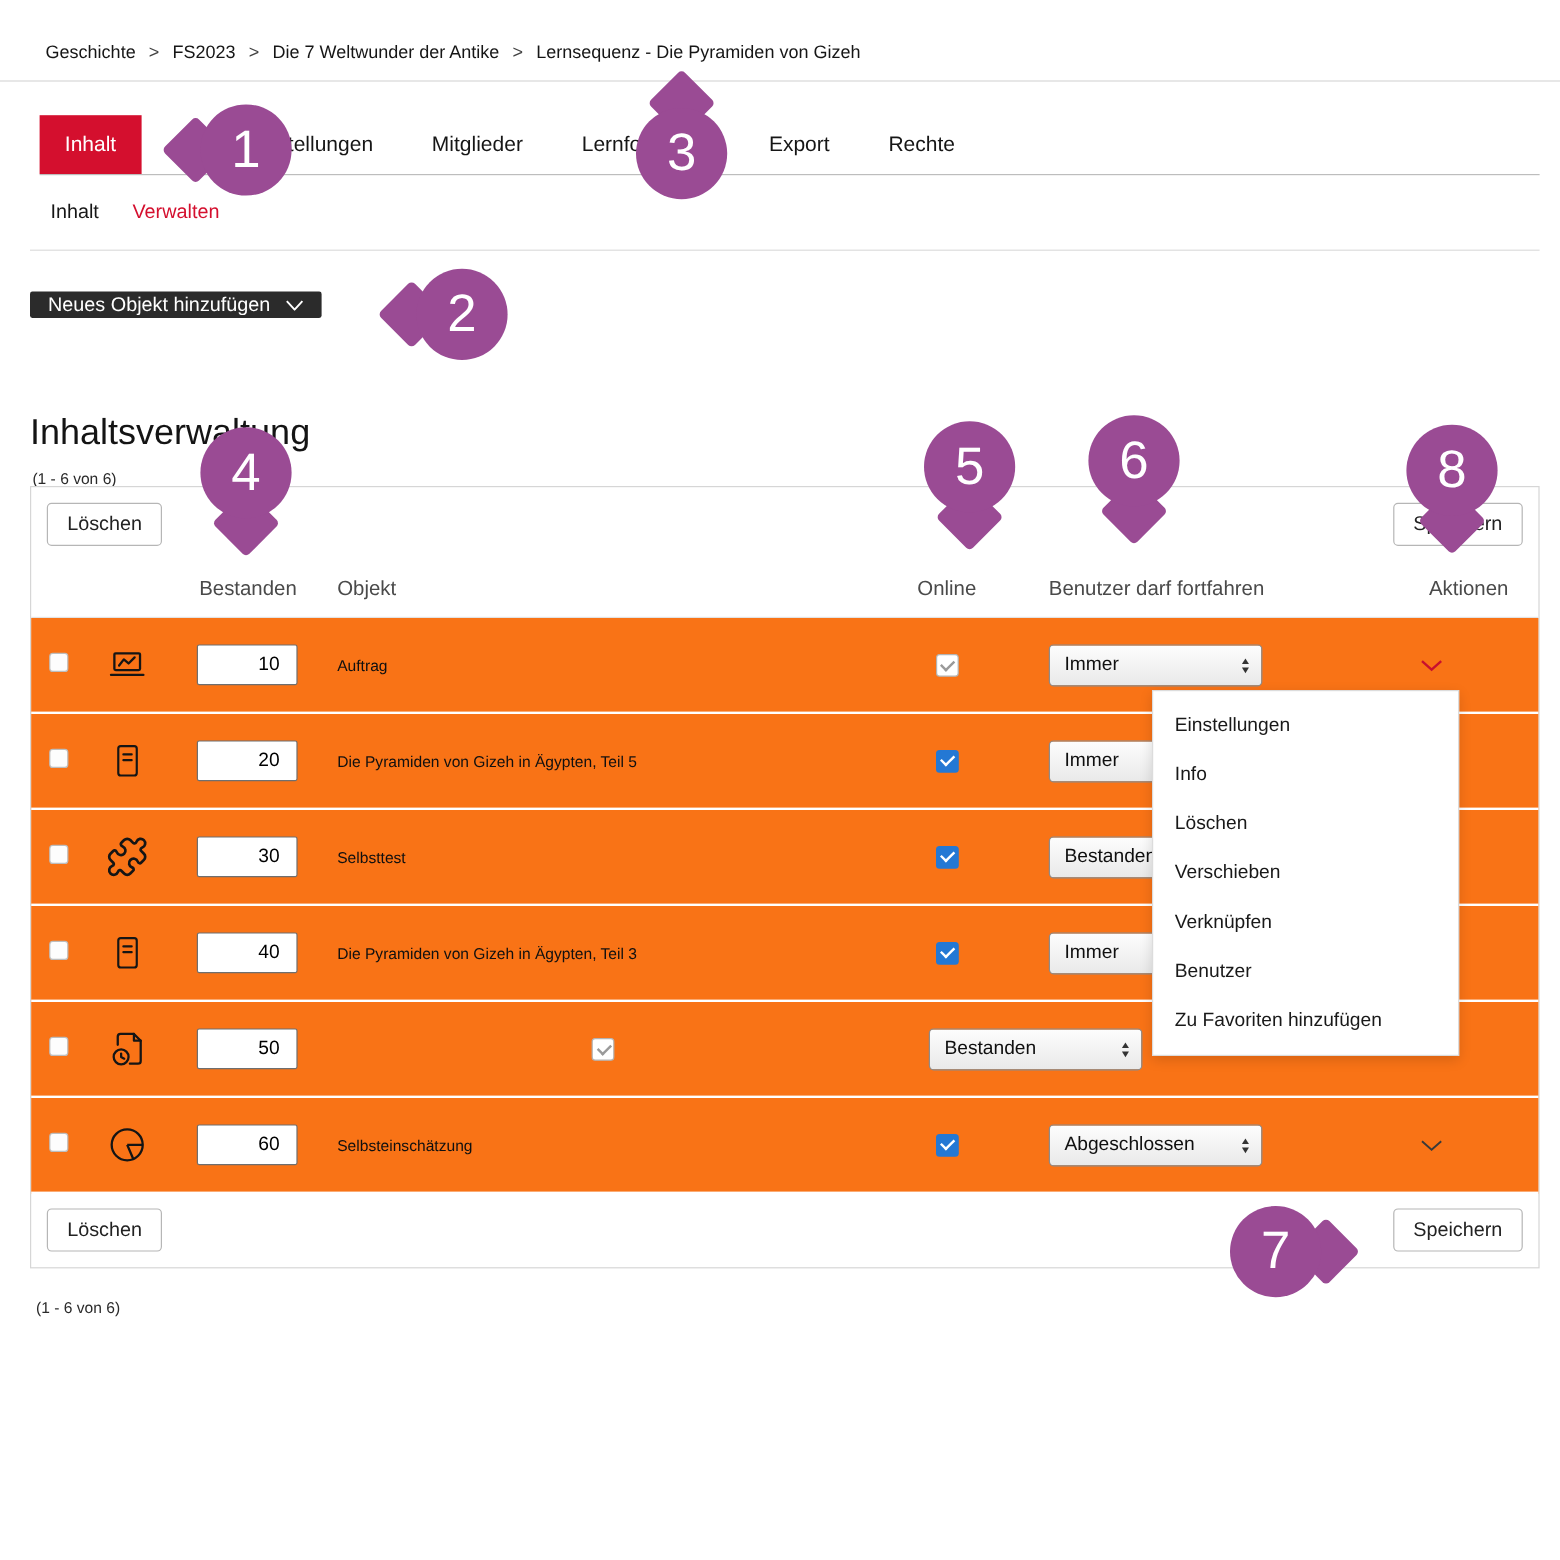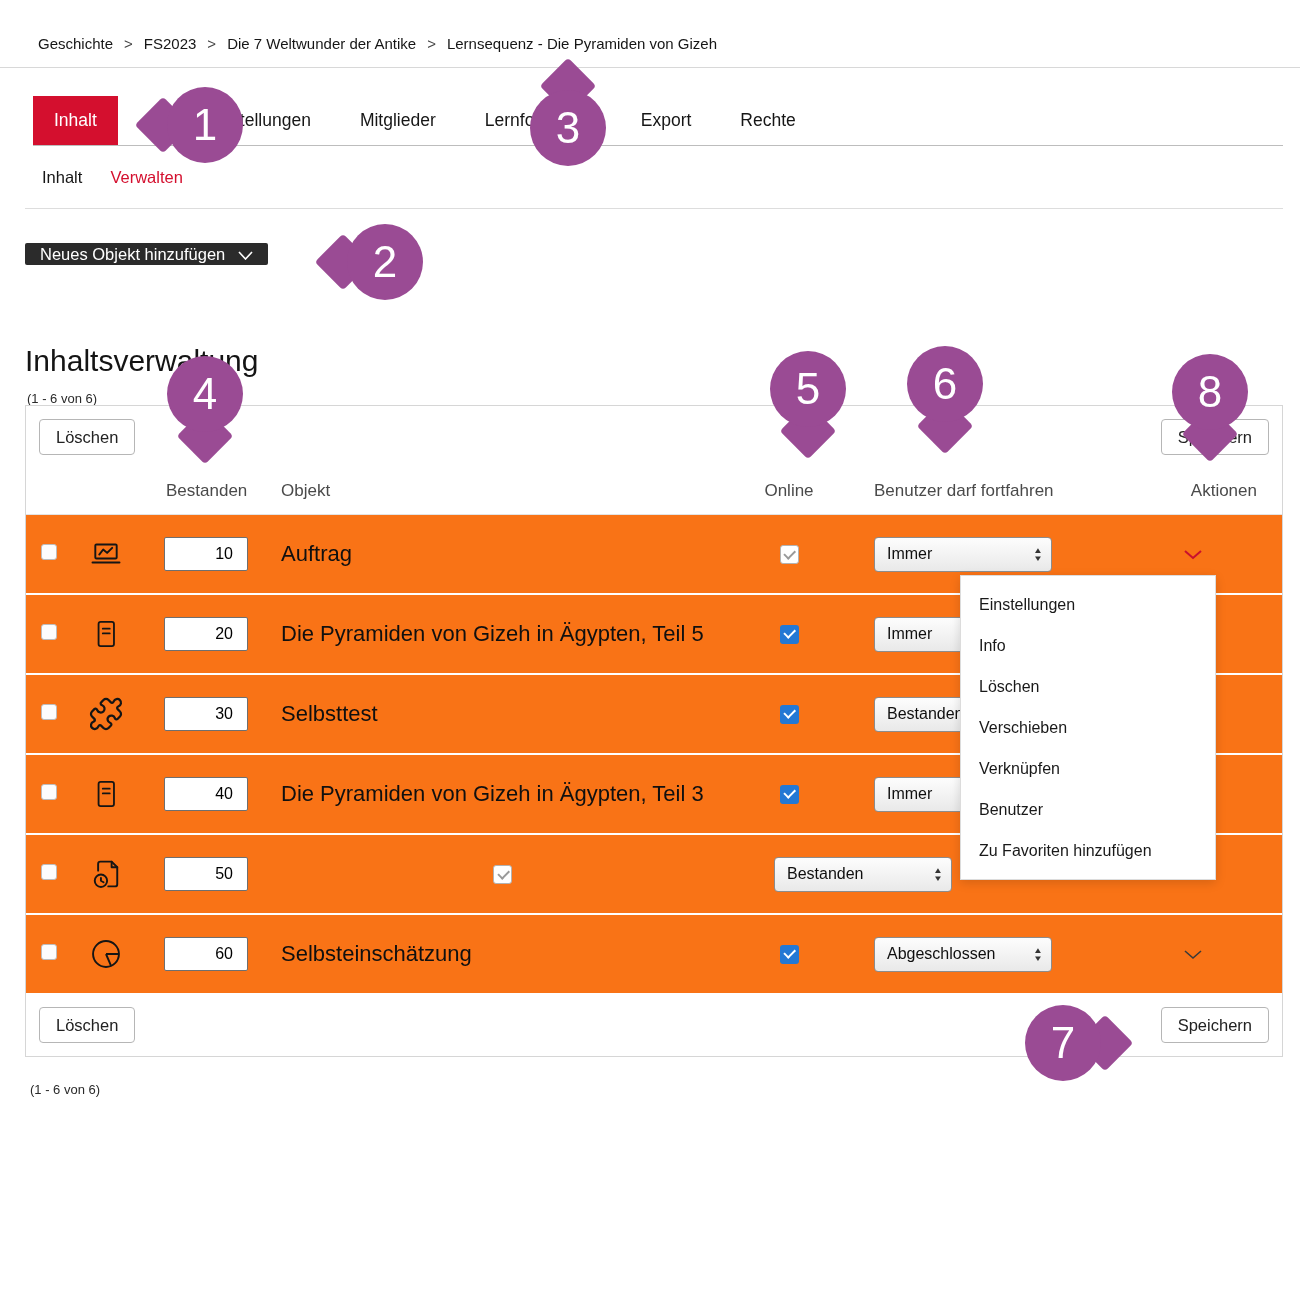--- a/index.html
+++ b/index.html
@@ -69,21 +69,21 @@
 
   .rows { border-top:1px solid #e3e3e3; }
   .trow { height:80px; background:#f97316; border-bottom:2px solid #fff; }
   .c-check { padding-left:15px; }
   .row-cb { display:inline-block; width:16px; height:16px; border:1px solid #bdbdbd; border-radius:3px; background:#fdfdfd; }
   .c-icon { display:flex; justify-content:center; }
   .pos-input {
     width:84px; height:34px; margin-left:28px; border:1px solid #6f6f6f; border-radius:2px;
     text-align:right; padding:0 14px 0 0; font-size:16px; font-family:inherit; background:#fff;
   }
-  .c-title { padding-left:15px; font-size:22px; color:#101010; }
+  .c-title { padding-left:15px; font-size:13px; color:#101010; }
   .c-online { display:flex; justify-content:center; }
   .online-cb { width:19px; height:19px; border-radius:3px; position:relative; display:inline-block; }
   .online-cb.checked-blue { background:#2478d4; }
   .online-cb.checked-blue::after {
     content:""; position:absolute; left:4px; top:4.5px; width:9px; height:4.5px;
     border-left:2.2px solid #fff; border-bottom:2.2px solid #fff; transform:rotate(-45deg);
   }
   .online-cb.checked-gray { background:#fff; border:1px solid #b3b3b3; }
   .online-cb.checked-gray::after {
     content:""; position:absolute; left:3.5px; top:4px; width:9px; height:4.5px;

